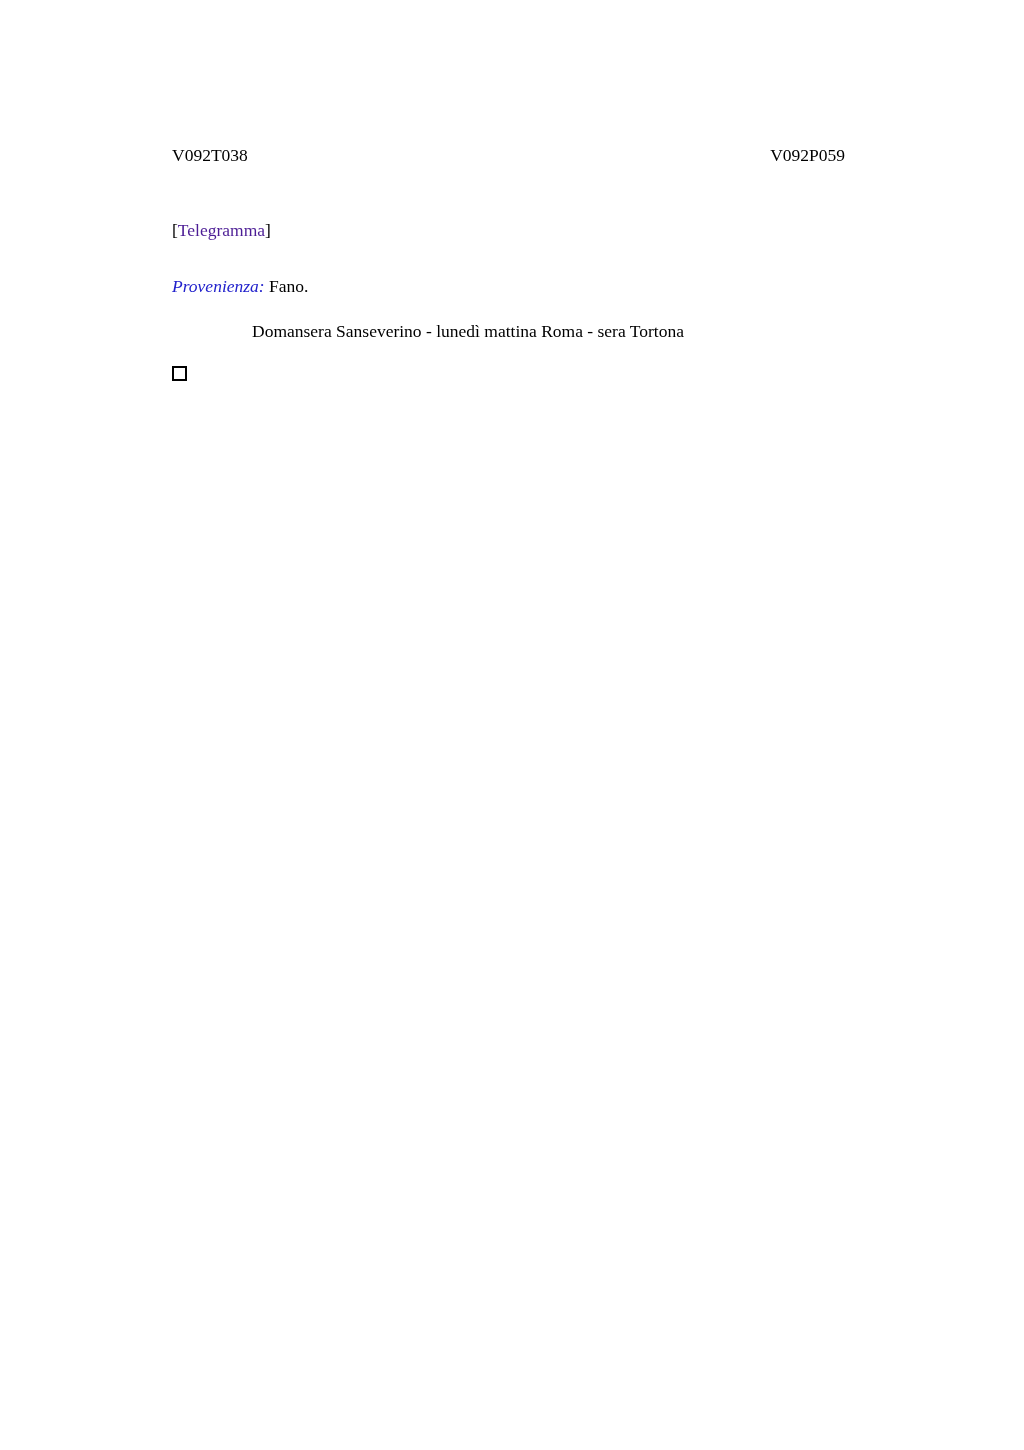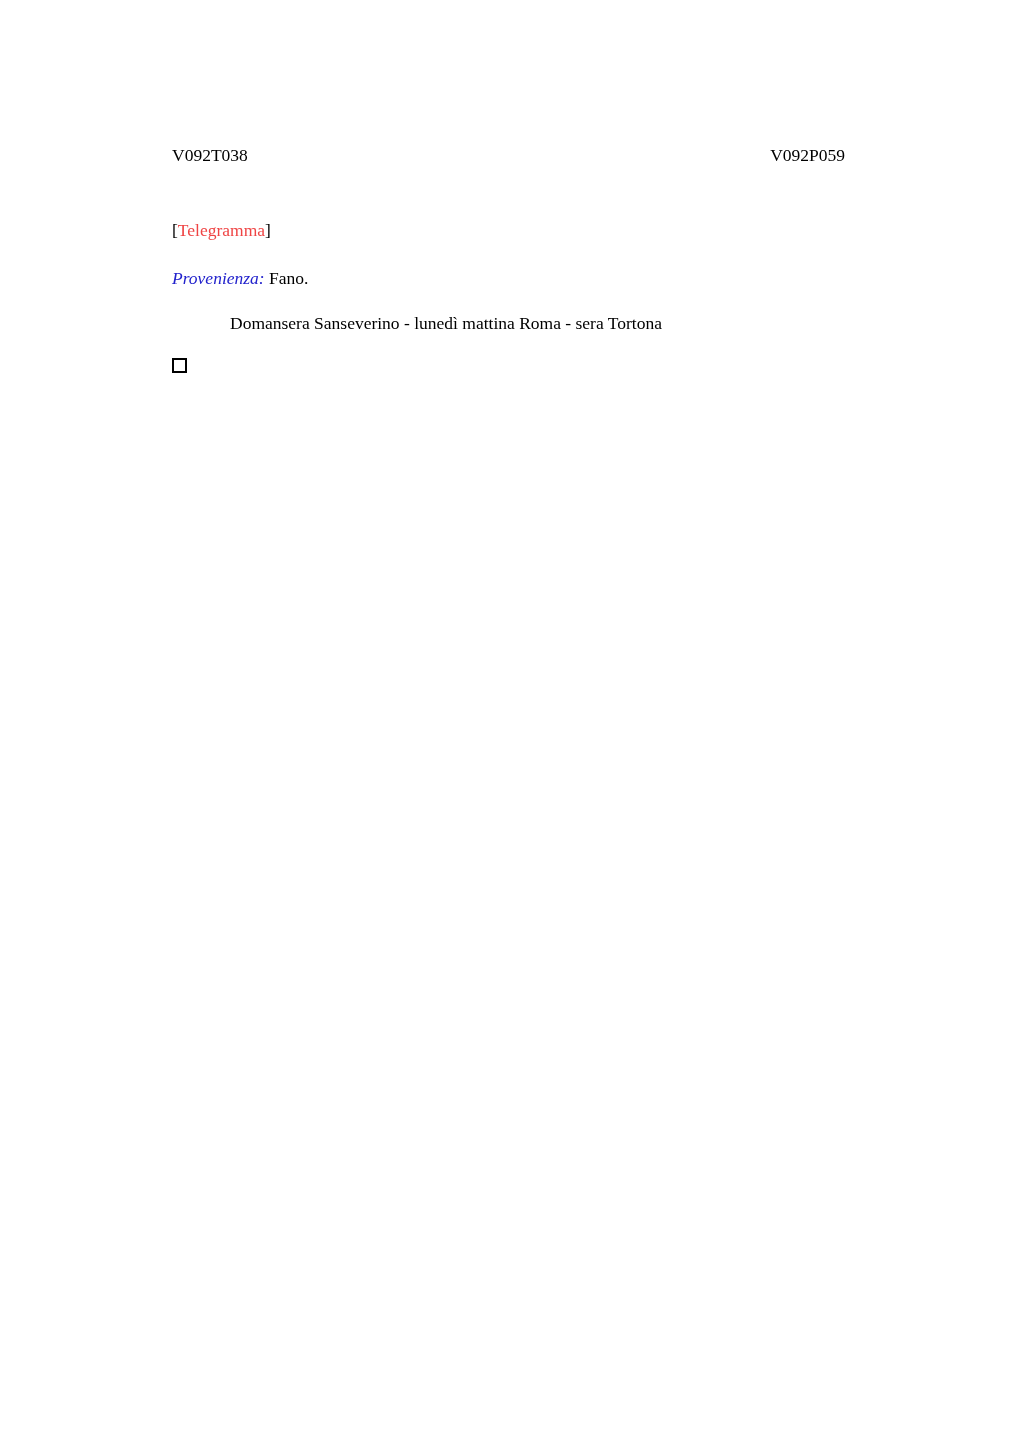--- a/index.html
+++ b/index.html
@@ -20,26 +20,26 @@
     top: 144px;
     left: 172px;
     width: 673px;
   }
   .header-row {
     display: flex;
     justify-content: space-between;
     align-items: baseline;
   }
   .doc-type { margin-top: 52px; }
-  .blue { color: #ef4444; }
-  .field-block { margin-top: 25px; }
+  .blue { color: #4c1d95; }
+  .field-block { margin-top: 33px; }
   .field-label { color: #2222CC; font-style: italic; }
   .body-line {
     margin-top: 22px;
-    margin-left: 58px;
+    margin-left: 80px;
   }
   .signature-line {
     margin-top: 24px;
     text-align: center;
   }
   .square-glyph-row { margin-top: 21px; }
   .square-glyph {
     display: inline-block;
     width: 15px;
     height: 15px;

